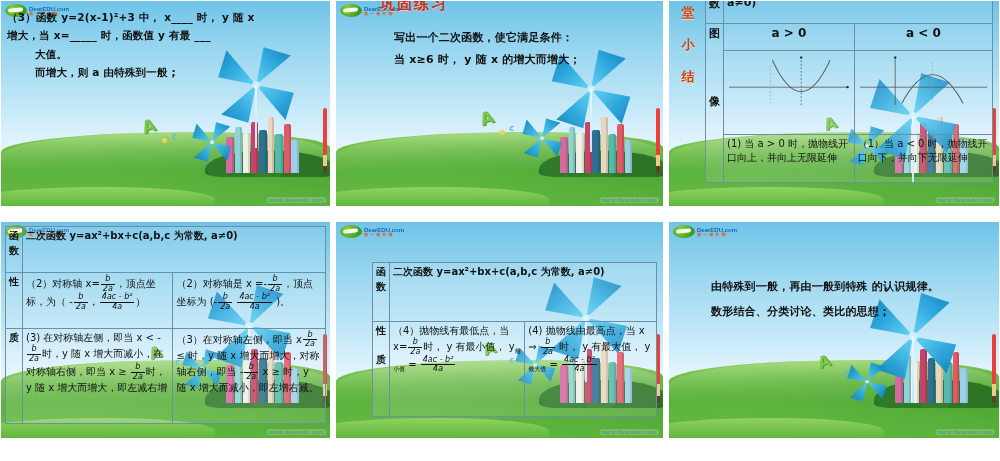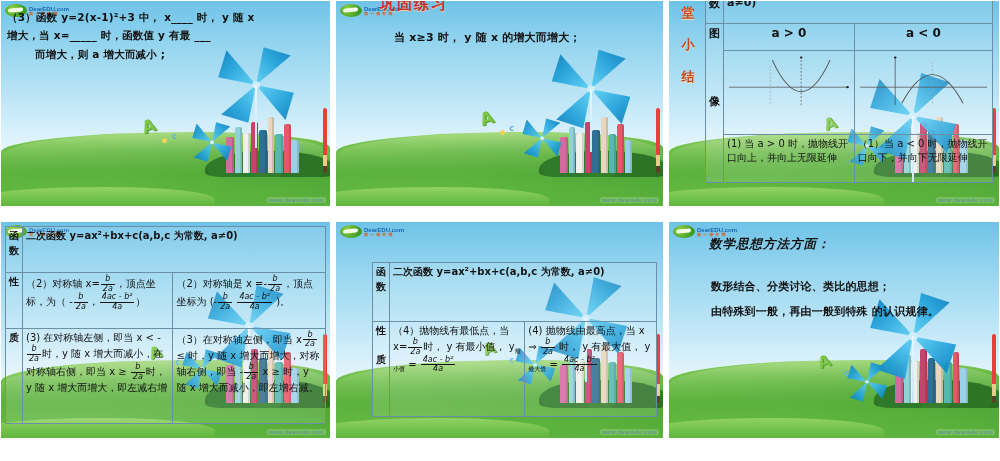--- a/index.html
+++ b/index.html
@@ -228,21 +228,22 @@
       <div class="logo">
         <span class="oval"></span>
         <span class="ltext">
           <span>DearEDU.com</span><em>第 一 课 件 网</em>
         </span>
       </div>
 
       <div class="body-text t1">
         <p>（3）函数 y=2(x-1)²+3 中，  x____ 时， y 随 x</p>
         <p>增大，当 x=_____ 时，函数值 y 有最 ___</p>
-        <p style="margin-left:28px;">而增大，则 a 增大而减小     ;</p>
+        <p style="margin-left:28px;">大值。</p>
+        <p style="margin-left:28px;">而增大，则 a 由特殊到一般     ;</p>
       </div>
       <div class="wm">www.dearedu.com</div>
     </div>
   </div>
 
   <div class="cell s-tm">
     <div class="slide">
       <div class="grass">
           <div class="hill2"></div>
         </div>
@@ -284,21 +285,22 @@
 
       <div class="logo">
         <span class="oval"></span>
         <span class="ltext">
           <span>DearEDU.com</span><em>第 一 课 件 网</em>
         </span>
       </div>
 
       <div class="title-red">巩固练习</div>
       <div class="body-text t2">
-        <p>当 x≥3 时， y 随 x 的增大而增大；</p>
+        <p>写出一个二次函数，使它满足条件：</p>
+        <p>当 x≥6 时， y 随 x 的增大而增大；</p>
       </div>
       <div class="wm">www.dearedu.com</div>
     </div>
   </div>
 
   <div class="cell s-tr">
     <div class="slide">
       <div class="grass">
           <div class="hill2"></div>
         </div>
@@ -587,22 +589,21 @@
       <div class="letterA" style="left:45%;top:60%;font-size:16px;">A</div>
       <div class="dotC" style="left:53%;top:68%;font-size:8px;">c</div>
 
       <div class="logo">
         <span class="oval"></span>
         <span class="ltext">
           <span>DearEDU.com</span><em>第 一 课 件 网</em>
         </span>
       </div>
 
-      <div class="t6title">数学思想方法方面：</div>
       <div class="body-text t6">
+        <p>由特殊到一般，再由一般到特殊  的认识规律。</p>
         <p>数形结合、分类讨论、类比的思想；</p>
-        <p>由特殊到一般，再由一般到特殊  的认识规律。</p>
       </div>
       <div class="wm">www.dearedu.com</div>
     </div>
   </div>
 
 </div>
 
 </body></html>

